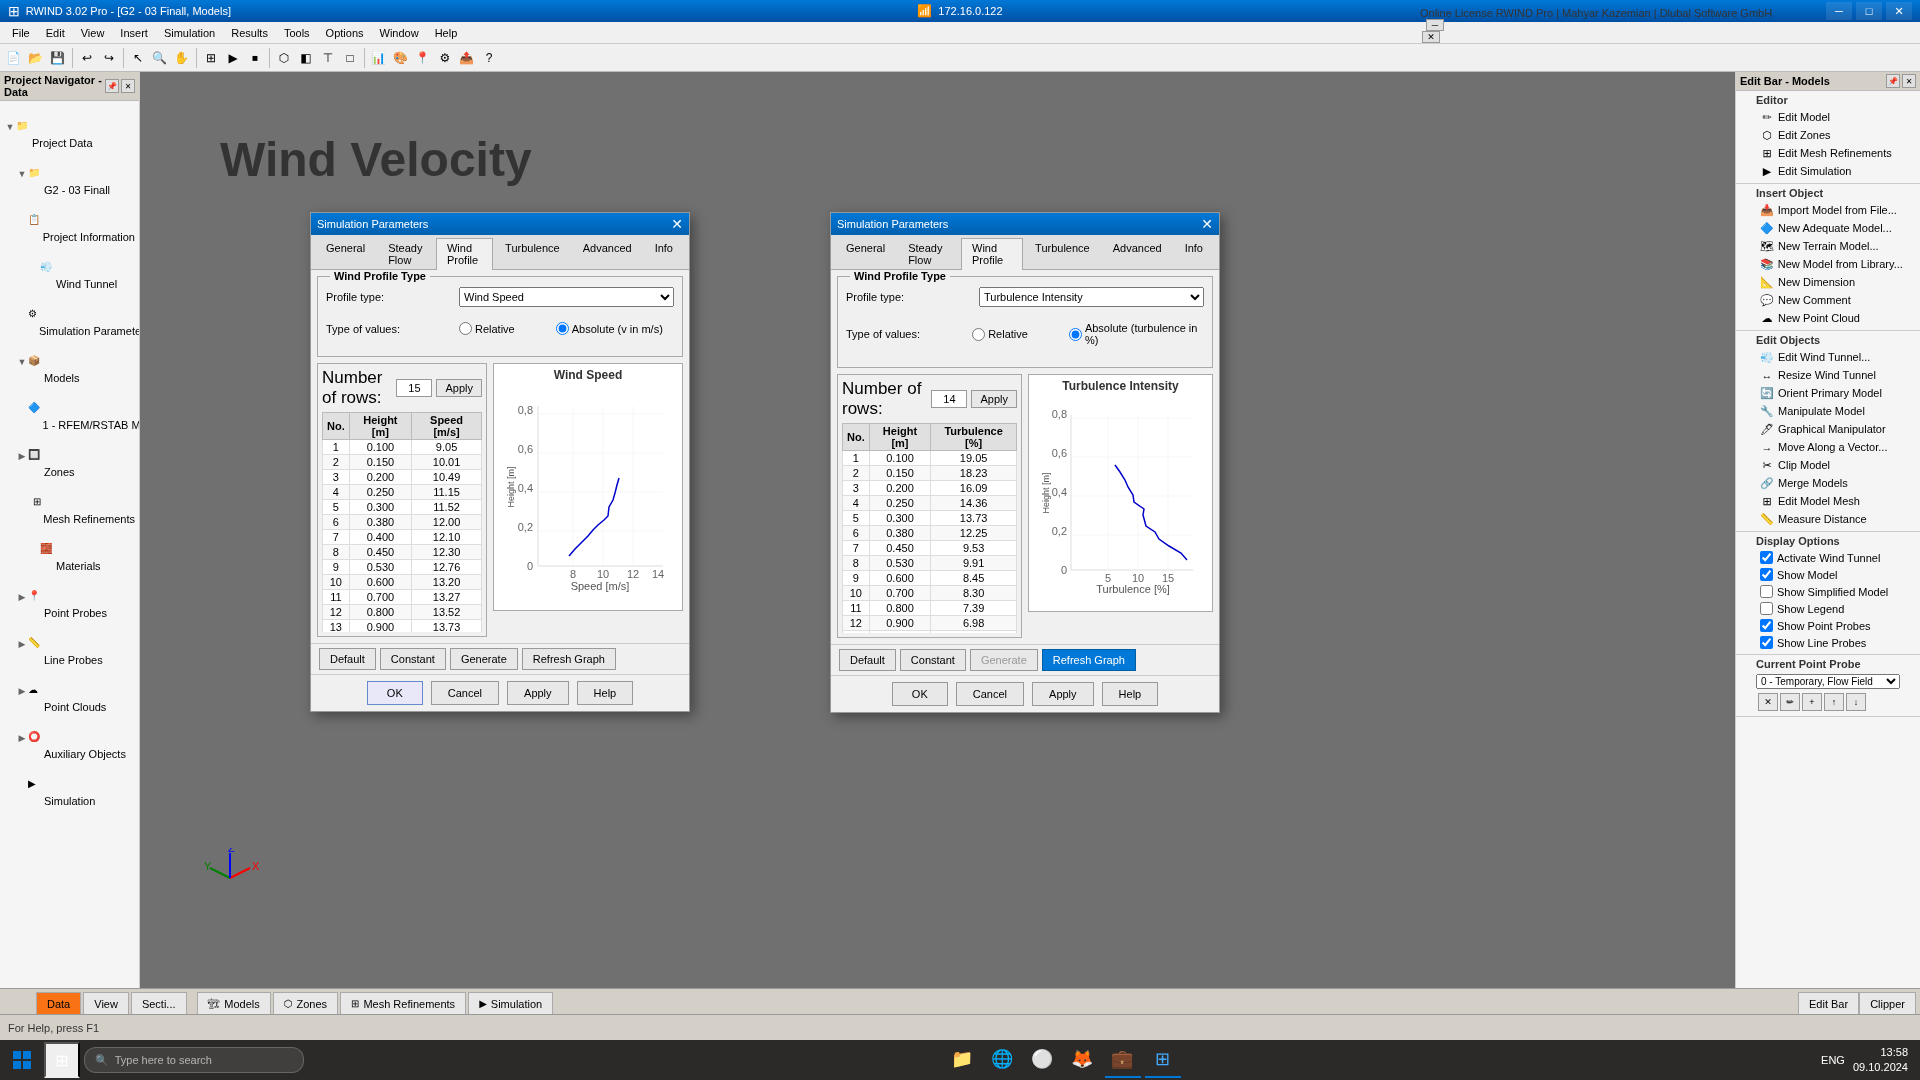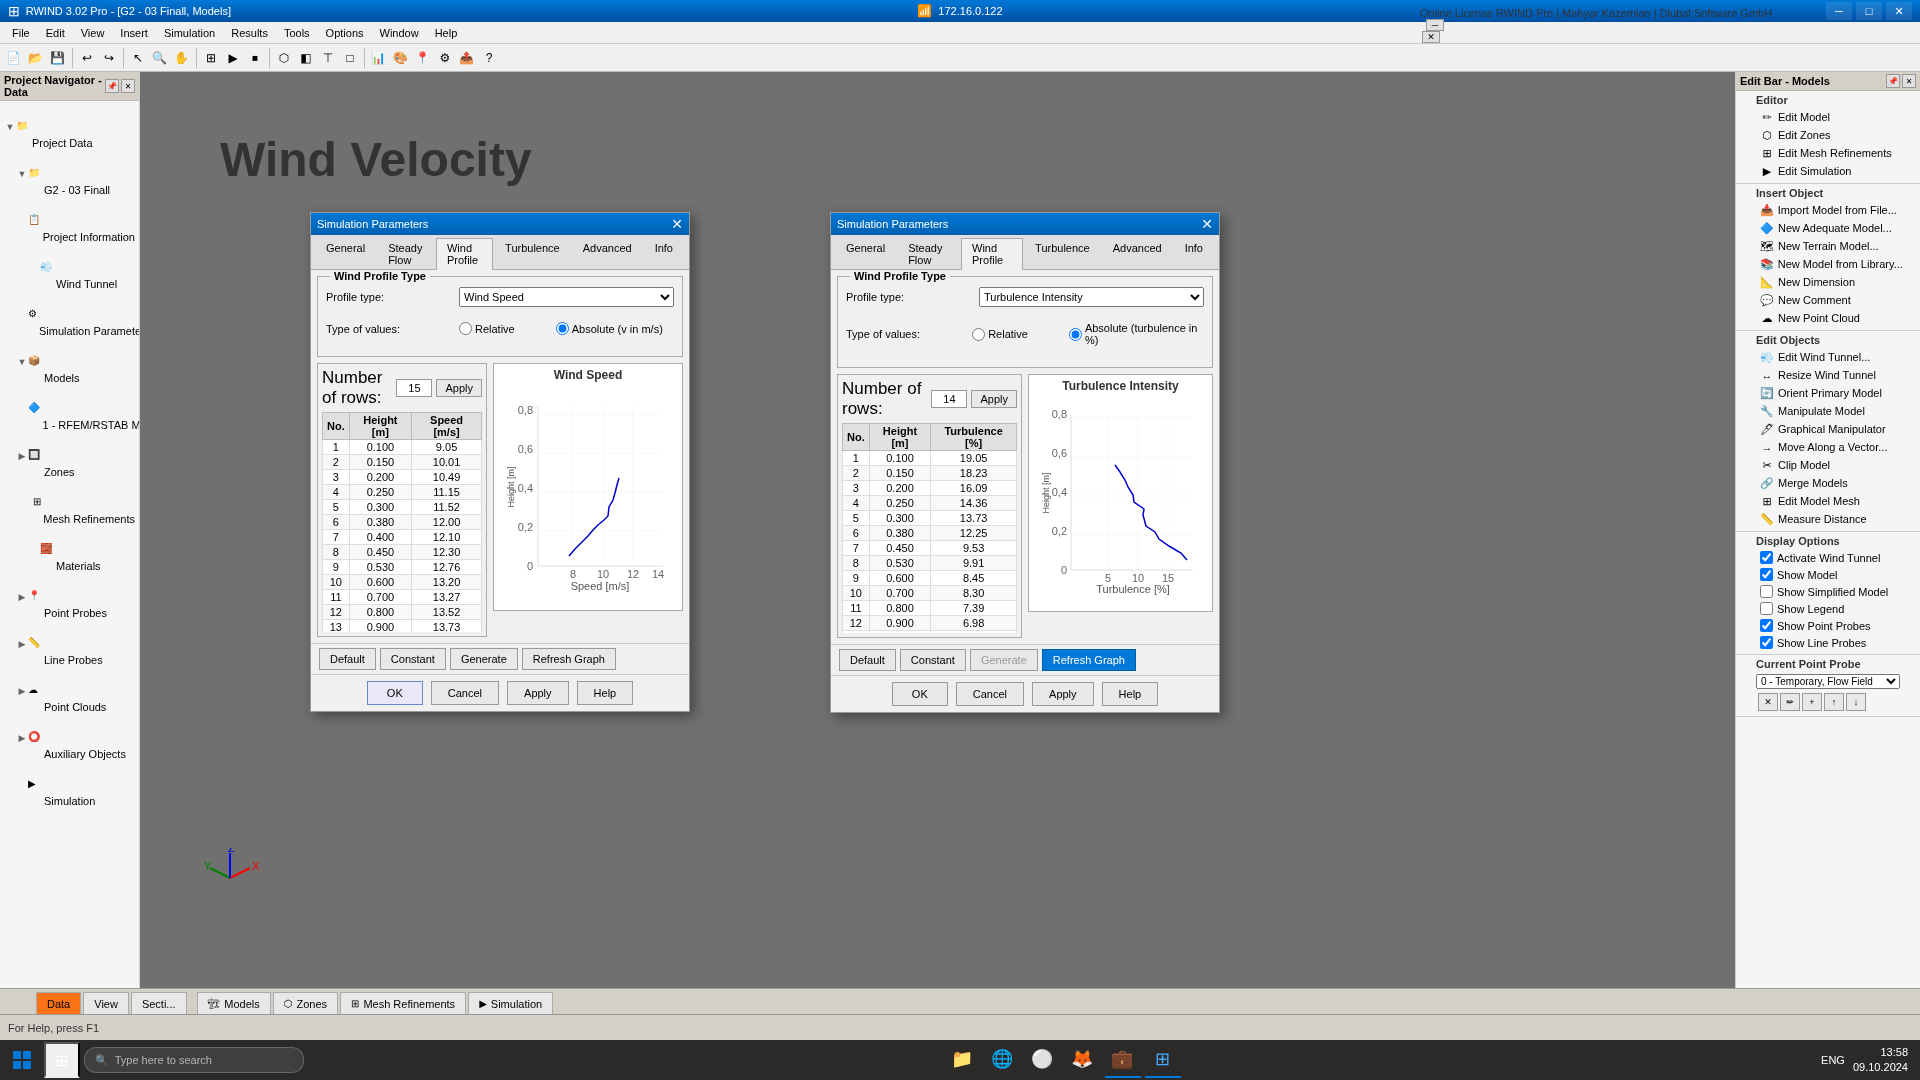--- a/index.html
+++ b/index.html
@@ -908,20 +908,24 @@
     <span>Zones</span>
   </div>
   <div class="view-tab">
     <span style="font-size:10px;">⊞</span>
     <span>Mesh Refinements</span>
   </div>
   <div class="view-tab">
     <span style="font-size:10px;">▶</span>
     <span>Simulation</span>
   </div>
+  <div style="flex:1; display:flex; justify-content:flex-end; align-items:flex-end;">
+    <div class="view-tab">Edit Bar</div>
+    <div class="view-tab">Clipper</div>
+  </div>
 </div>
 
 <div class="status-bar">
   <span>For Help, press F1</span>
 </div>
 
 <div class="taskbar">
   <div class="taskbar-left">
     <button class="taskbar-start">
       <svg width="20" height="20" viewBox="0 0 20 20">

